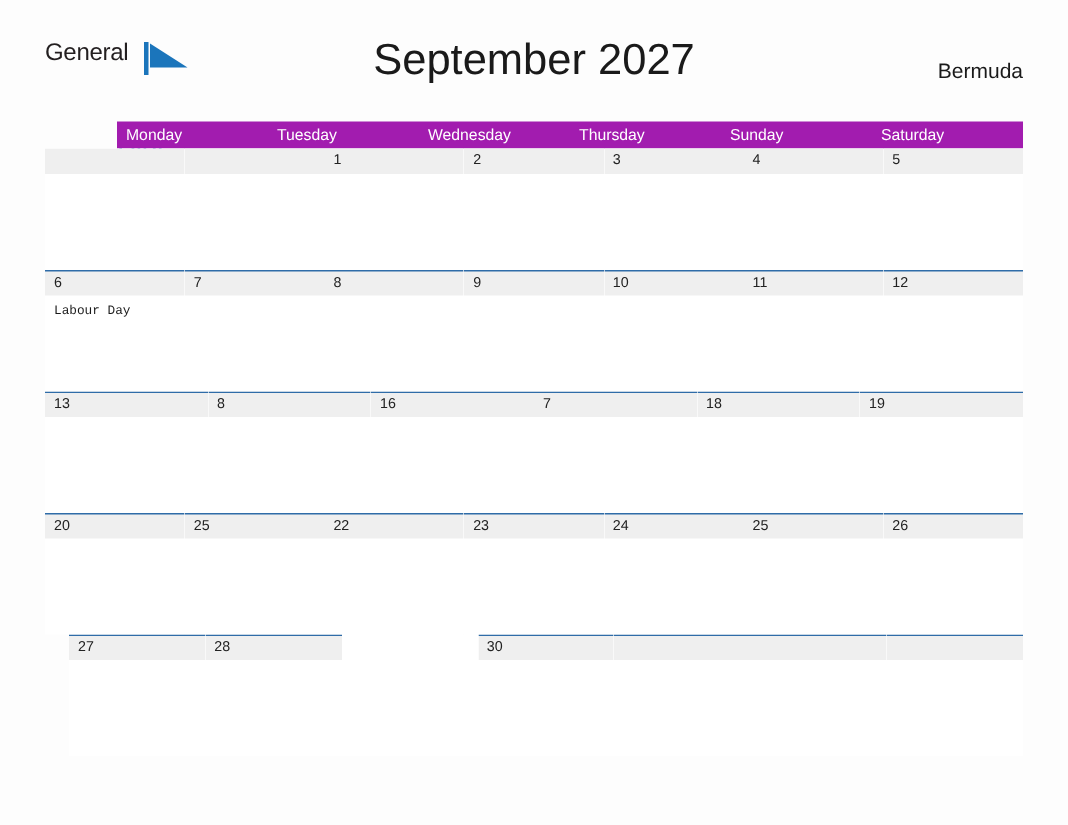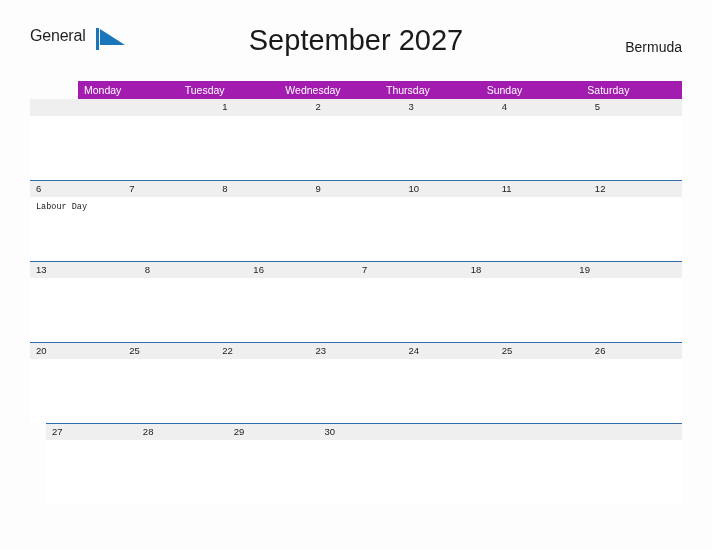--- a/index.html
+++ b/index.html
@@ -365,23 +365,20 @@
             </div>
             <div class="day-body"></div>
           </div>
           <div class="day-cell">
             <div class="day-band">
               <span class="day-num">28</span>
             </div>
             <div class="day-body"></div>
           </div>
           <div class="day-cell">
-            <div class="day-band">
-              <span class="day-num">29</span>
-            </div>
             <div class="day-body"></div>
           </div>
           <div class="day-cell">
             <div class="day-band">
               <span class="day-num">30</span>
             </div>
             <div class="day-body"></div>
           </div>
           <div class="day-cell">
             <div class="day-band">

